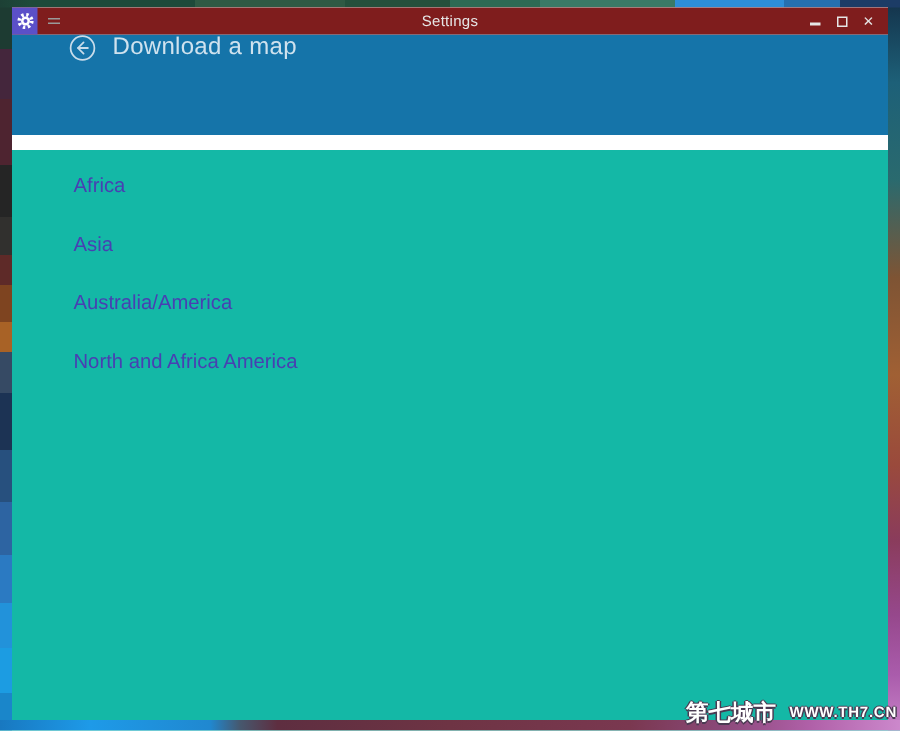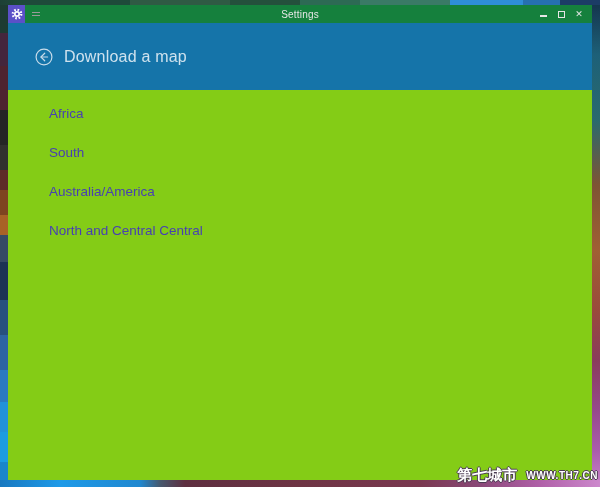--- a/index.html
+++ b/index.html
@@ -60,21 +60,21 @@
 
   
   .window {
     position: absolute; left: 8px; top: 5px; width: 584px; height: 475px;
     background: #ffffff; display: flex; flex-direction: column;
   }
 
   
   .titlebar {
     position: relative; height: 18px; flex: 0 0 18px;
-    background: #15803d; display: flex; align-items: center;
+    background: #7f1d1d; display: flex; align-items: center;
   }
   .app-icon {
     width: 17px; height: 18px; background: #5b50c8;
     display: flex; align-items: center; justify-content: center;
   }
   .menu-icon { margin-left: 7px; width: 8px; display: flex; flex-direction: column; gap: 2px; }
   .menu-icon i { display: block; height: 1px; background: #9a9a9a; }
   .titlebar-title {
     position: absolute; left: 0; right: 0; text-align: center;
     color: #e6e6e6; font-size: 10px; letter-spacing: 0.2px; pointer-events: none;
@@ -87,31 +87,31 @@
     width: 18px; height: 100%; display: flex; align-items: center; justify-content: center;
     color: #e6e6e6; font-size: 9px; cursor: default;
   }
   .wc-min-glyph { width: 7px; height: 2px; background: #e6e6e6; margin-top: 3px; }
   .wc-max-glyph { width: 7px; height: 7px; border: 1px solid #e6e6e6; }
   .wc-close-glyph { font-size: 9px; line-height: 1; color: #e6e6e6; }
 
   
   .header {
     height: 67px; flex: 0 0 67px; background: #1574a9;
-    display: flex; align-items: center; padding-left: 27px;
+    display: flex; align-items: flex-start; padding-left: 38px;
   }
   .back-button { width: 18px; height: 18px; color: #c8dcea; display: block; }
   .back-button svg { display: block; }
   .header-title {
     margin-left: 11px; color: #cfe2ee; font-size: 16px; font-weight: 400;
     letter-spacing: 0.2px;
   }
 
   
-  .content { flex: 1 1 auto; background: #84cc16; padding-top: 4px; }
+  .content { flex: 1 1 auto; background: #14b8a6; padding-top: 4px; margin-top: 10px; }
   .list-item {
     height: 39px; line-height: 39px; padding-left: 41px;
     color: #4840b2; font-size: 13.5px; cursor: default;
   }
 
   
   .watermark {
     position: absolute; right: 2px; bottom: 2px; z-index: 5;
     display: flex; align-items: center; gap: 9px; white-space: nowrap; justify-content: space-between;
   }
@@ -166,23 +166,23 @@
         <circle cx="10" cy="10" r="8.8" fill="none" stroke="currentColor" stroke-width="1.3"></circle>
         <path d="M10.8 5.8 L6.6 10 L10.8 14.2" fill="none" stroke="currentColor" stroke-width="1.3" stroke-linecap="round" stroke-linejoin="round"></path>
         <line x1="6.8" y1="10" x2="14" y2="10" stroke="currentColor" stroke-width="1.3" stroke-linecap="round"></line>
       </svg>
     </span>
     <span class="header-title">Download a map</span>
   </div>
 
   <div class="content">
     <div class="list-item">Africa</div>
-    <div class="list-item">South</div>
+    <div class="list-item">Asia</div>
     <div class="list-item">Australia/America</div>
-    <div class="list-item">North and Central Central</div>
+    <div class="list-item">North and Africa America</div>
   </div>
 
 </div>
 
 <div class="watermark">
   <span class="wm-name">第七城市</span>
   <span class="wm-url">WWW.TH7.CN</span>
 </div>
 
 </body></html>

